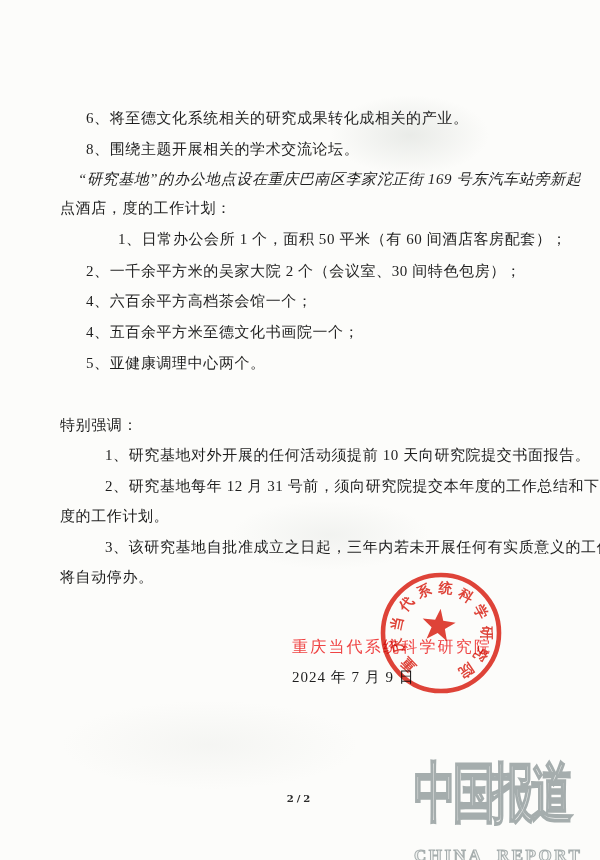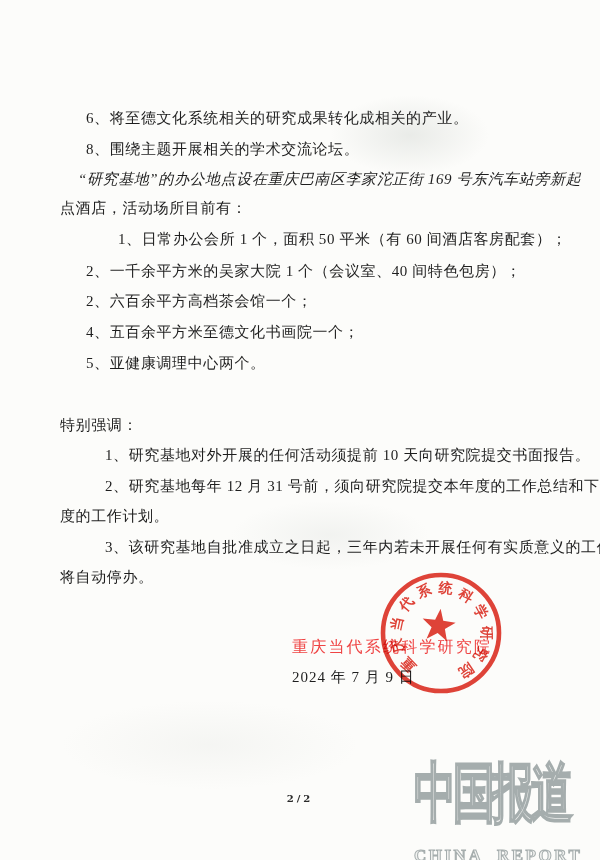--- a/index.html
+++ b/index.html
@@ -85,24 +85,24 @@
 <div class="page">
 
   <div class="noise noise-a"></div>
   <div class="noise noise-b"></div>
   <div class="noise noise-c"></div>
 
   <div id="doc-body">
       <div class="doc-line ind-list" style="top: 107px;">6、将至德文化系统相关的研究成果转化成相关的产业。</div>
       <div class="doc-line ind-list" style="top: 138px;">8、围绕主题开展相关的学术交流论坛。</div>
       <div class="doc-line ind-para" style="top: 168px;">“研究基地”的办公地点设在重庆巴南区李家沱正街 169 号东汽车站旁新起</div>
-      <div class="doc-line ind-none" style="top: 197px;">点酒店，活动场所目前有：</div>
+      <div class="doc-line ind-none" style="top: 197px;">点酒店，度的工作计划：</div>
       <div class="doc-line ind-list" style="top: 228px; margin-left: 32px;">1、日常办公会所 1 个，面积 50 平米（有 60 间酒店客房配套）；</div>
-      <div class="doc-line ind-list" style="top: 260px;">2、一千余平方米的吴家大院 1 个（会议室、40 间特色包房）；</div>
-      <div class="doc-line ind-list" style="top: 290px;">2、六百余平方高档茶会馆一个；</div>
+      <div class="doc-line ind-list" style="top: 260px;">2、一千余平方米的吴家大院 2 个（会议室、30 间特色包房）；</div>
+      <div class="doc-line ind-list" style="top: 290px;">4、六百余平方高档茶会馆一个；</div>
       <div class="doc-line ind-list" style="top: 321px;">4、五百余平方米至德文化书画院一个；</div>
       <div class="doc-line ind-list" style="top: 352px;">5、亚健康调理中心两个。</div>
       <div class="doc-line ind-none" style="top: 414px;">特别强调：</div>
       <div class="doc-line ind-sub" style="top: 444px;">1、研究基地对外开展的任何活动须提前 10 天向研究院提交书面报告。</div>
       <div class="doc-line ind-sub" style="top: 475px;">2、研究基地每年 12 月 31 号前，须向研究院提交本年度的工作总结和下年</div>
       <div class="doc-line ind-none" style="top: 505px;">度的工作计划。</div>
       <div class="doc-line ind-sub" style="top: 536px;">3、该研究基地自批准成立之日起，三年内若未开展任何有实质意义的工作，</div>
       <div class="doc-line ind-none" style="top: 566px;">将自动停办。</div>
     </div>
 

